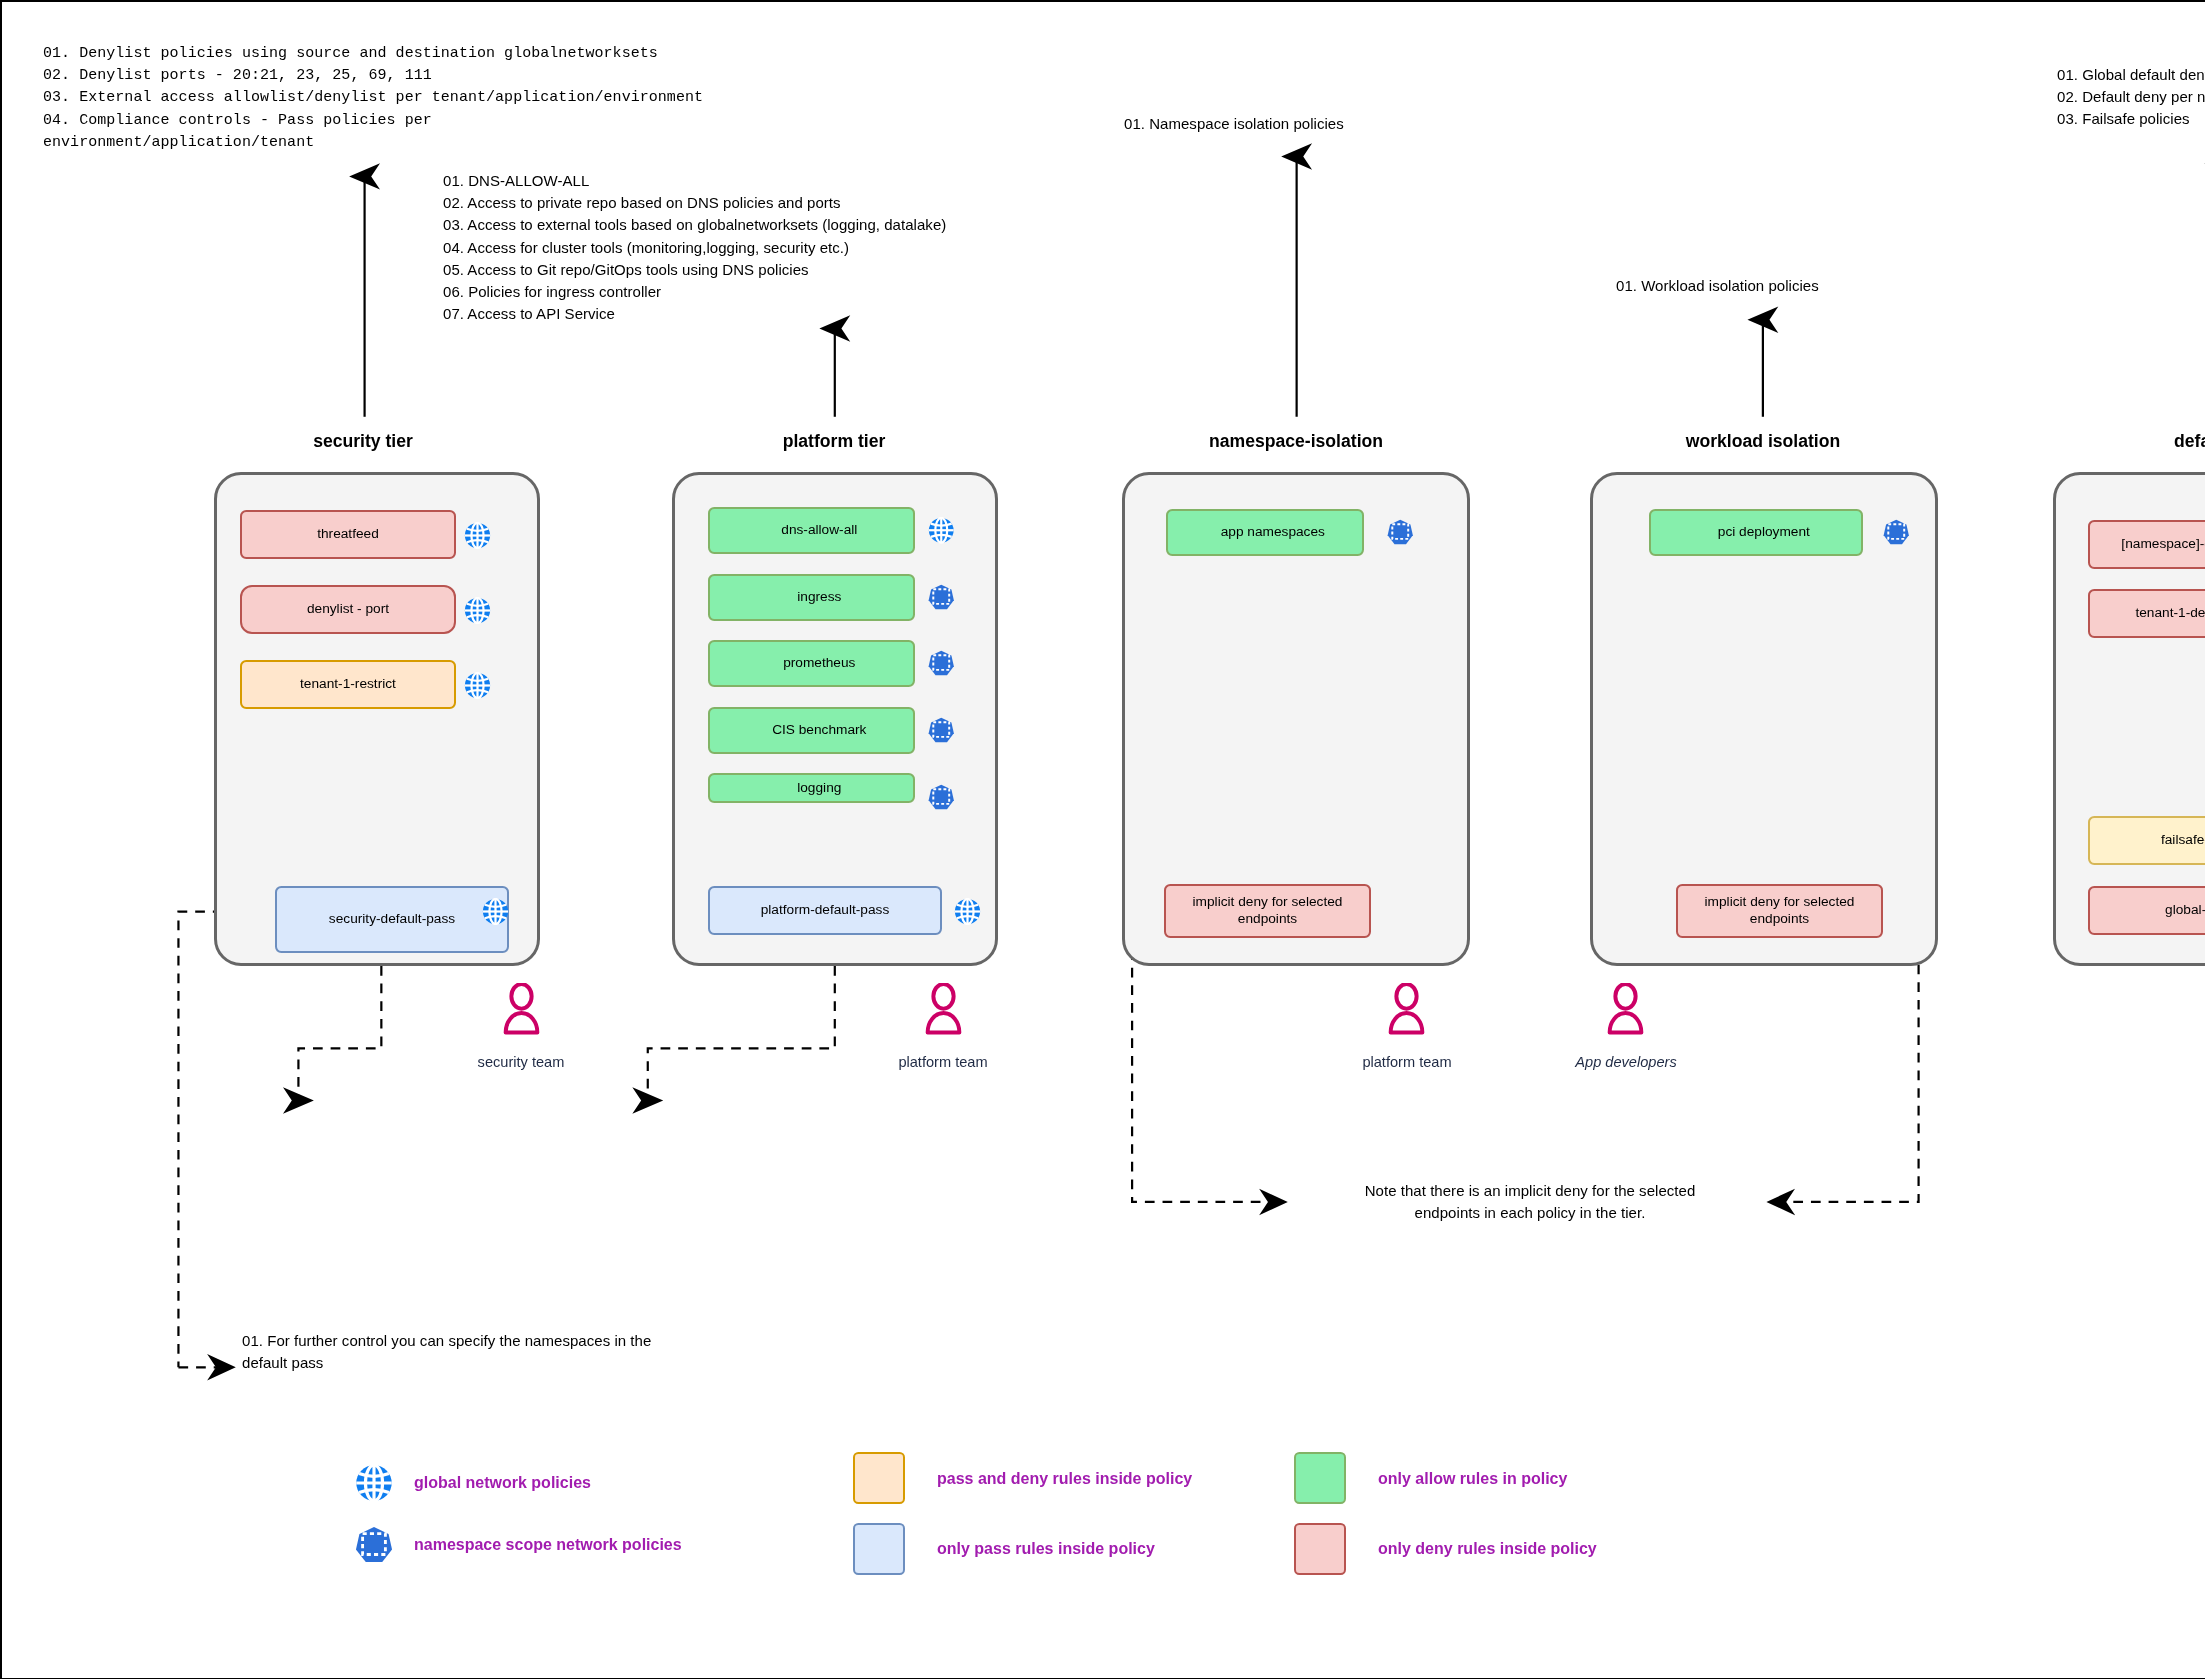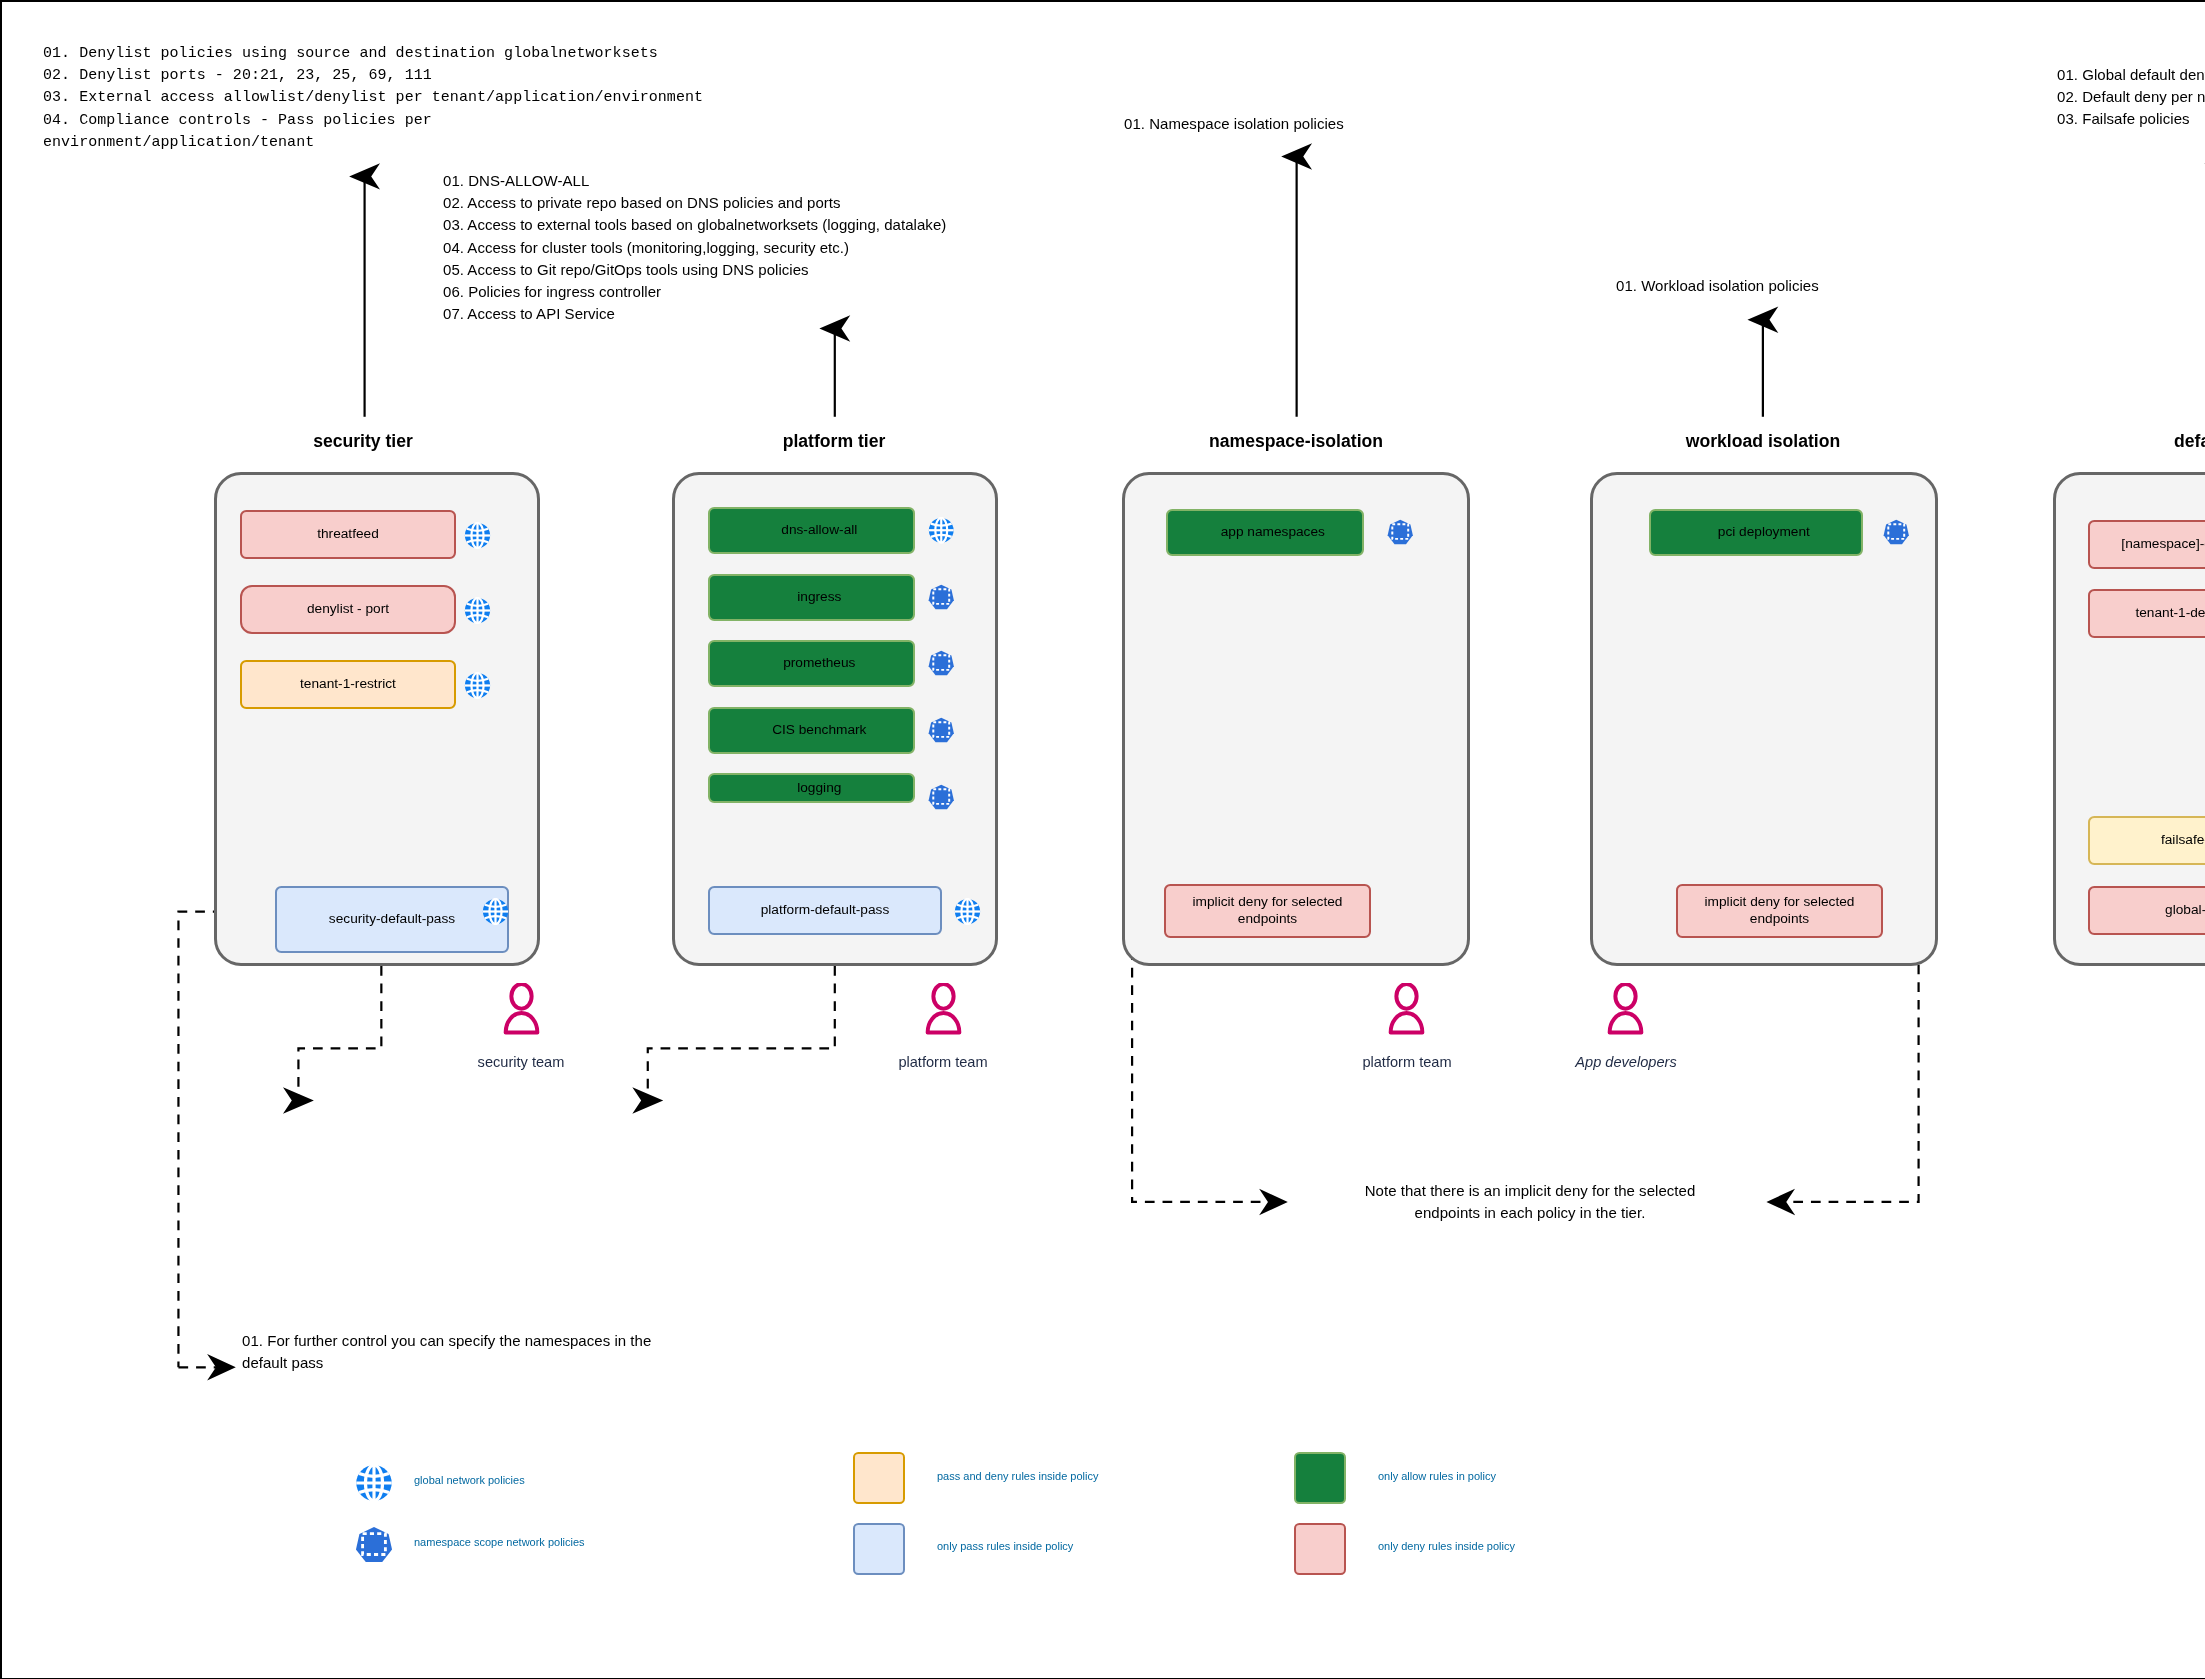--- a/index.html
+++ b/index.html
@@ -51,21 +51,21 @@
     display:flex;
     align-items:center;
     justify-content:center;
     text-align:center;
     font-size:13.7px;
     line-height:1.22;
     color:#000000;
     padding:0.9px 4.4px;
   }
   .p-deny{background:#f8cecc;border-color:#b85450;}
-  .p-allow{background:#15803d;border-color:#82b366;padding-left:20px;}
+  .p-allow{background:#86efac;border-color:#82b366;padding-left:20px;}
   .p-pass{background:#dae8fc;border-color:#6c8ebf;}
   .p-passdeny{background:#ffe6cc;border-color:#d79b00;}
   .p-failsafe{background:#fff2cc;border-color:#d6b656;}
 
   .future-use{
     position:absolute;
     font-size:16px;
     color:#000000;
     text-align:center;
     width:100%;
@@ -90,23 +90,24 @@
   
   .legend-swatch{
     position:absolute;
     width:52px;height:52px;
     border-radius:5.3px;
     border-width:2.2px;border-style:solid;
     box-sizing:border-box;
   }
   .legend-text{
     position:absolute;
-    font-size:11px;
-    color:#0369a1;
+    font-size:16px;
+    color:#a21caf;
     white-space:nowrap;
+    font-weight:bold;
   }
 </style>
 </head>
 <body>
 
 <div id="canvas">
 
   <svg width="0" height="0" style="position:absolute" aria-hidden="true">
     <defs>
       <g id="globe-glyph">

